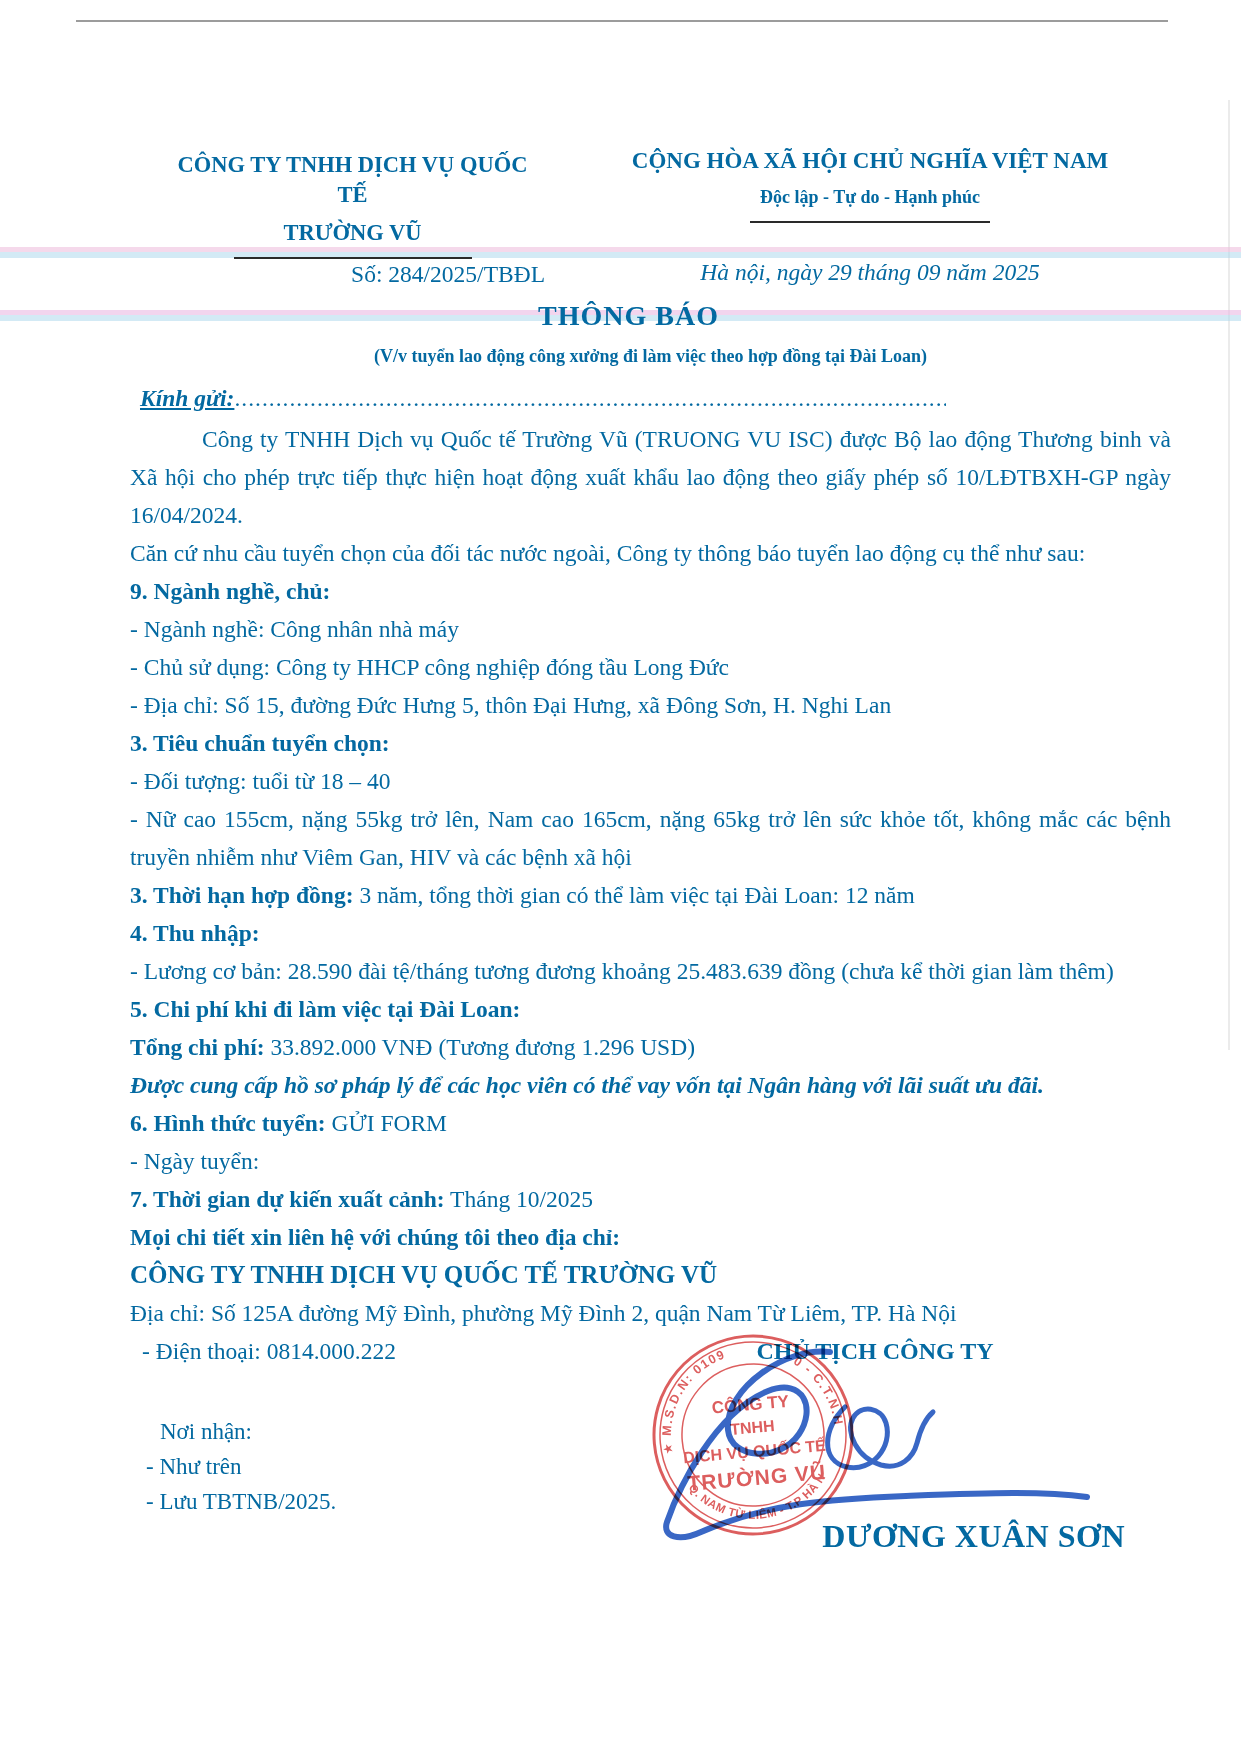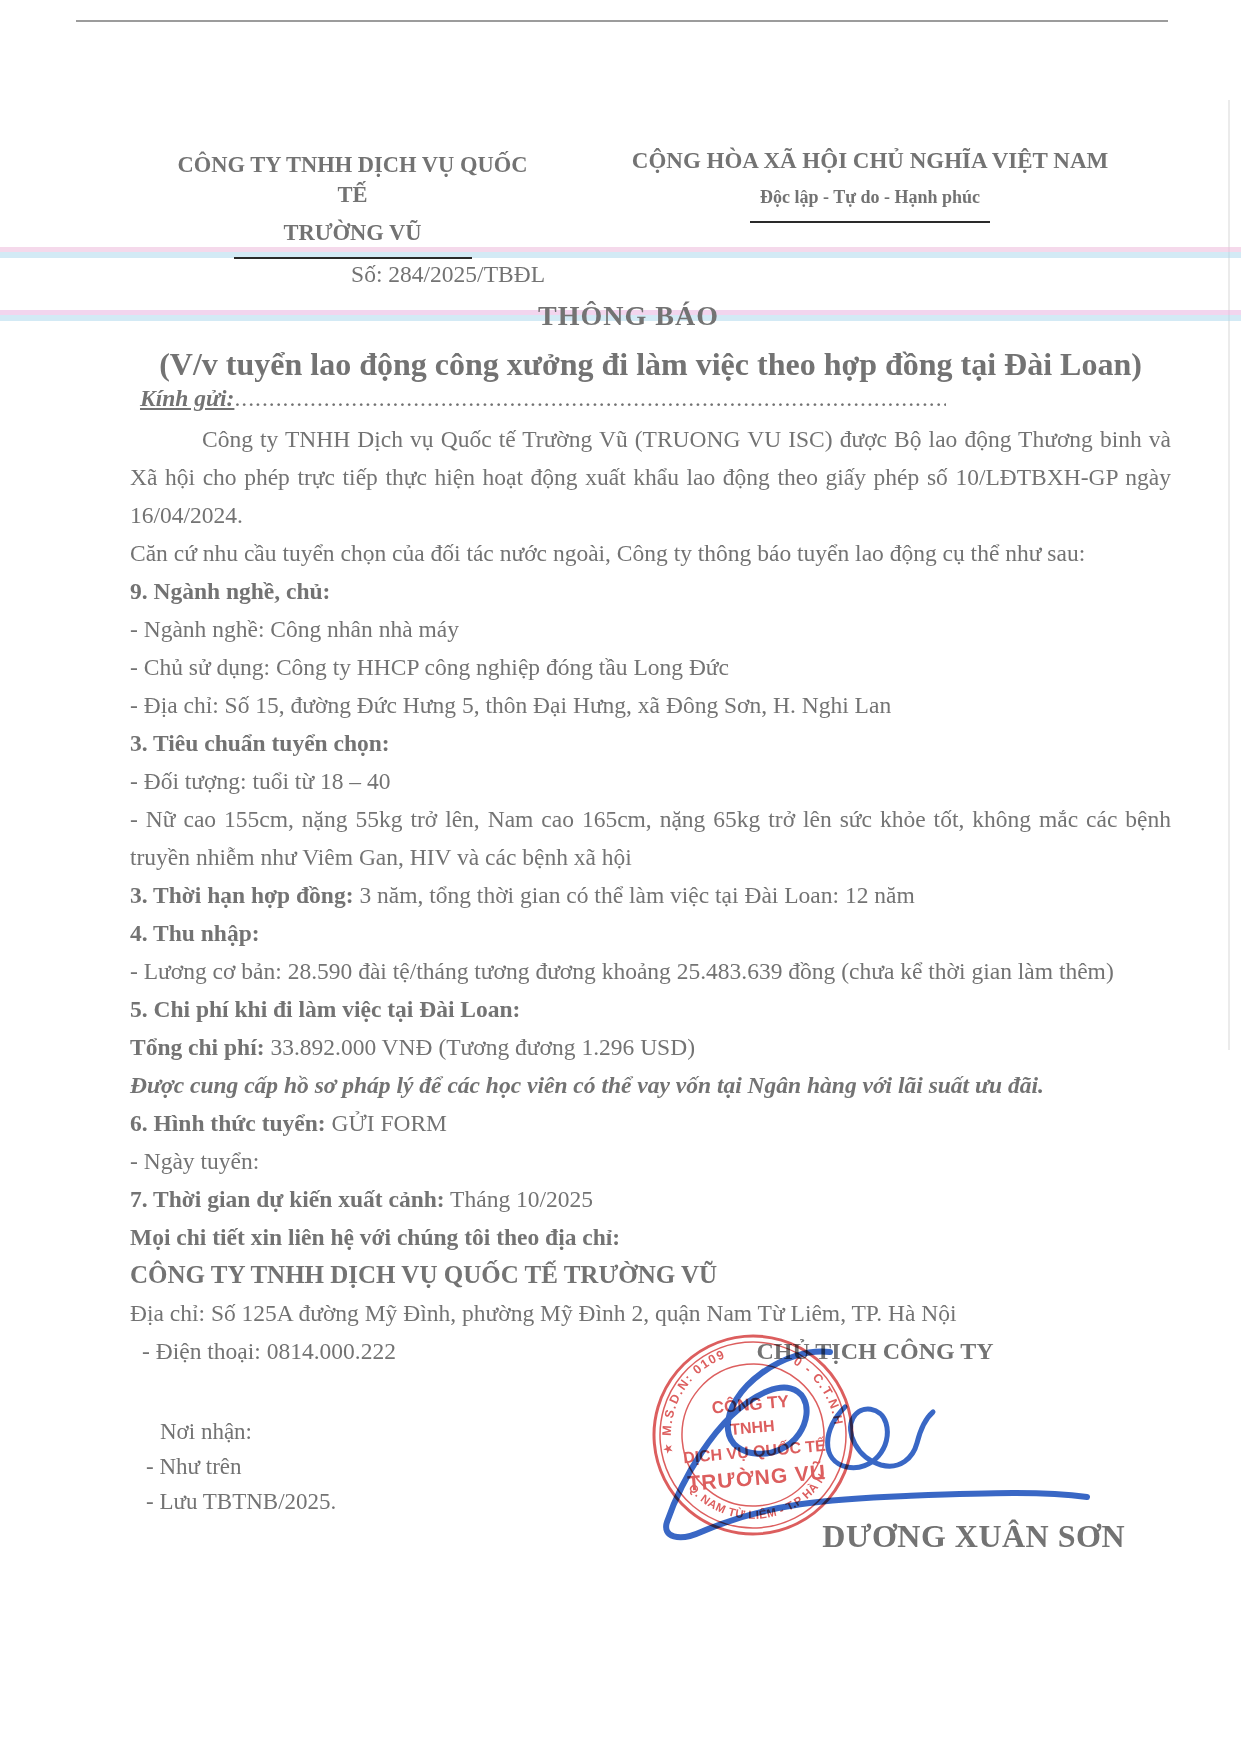--- a/index.html
+++ b/index.html
@@ -1,18 +1,18 @@
 <!DOCTYPE html>
 <html><head>
 <meta charset="utf-8">
 <style>
   html,body{margin:0;padding:0;background:#9a9a9a;}
   .page{
     position:relative;width:1241px;height:1755px;background:#ffffff;
-    font-family:"Liberation Serif","DejaVu Serif",serif;color:#737373;
+    font-family:"Liberation Serif","DejaVu Serif",serif;color:#0369a1;
     overflow:hidden;margin:0 auto;
   }
   .abs{position:absolute;}
   
   .top-scan-line{position:absolute;left:76px;top:20px;width:1092px;height:2px;background:#3a3a3a;opacity:.5;}
   .edge-line{position:absolute;left:1228px;top:100px;width:2px;height:950px;background:#ebebeb;}
   .band{position:absolute;left:0;width:1241px;}
   .band-pink1{top:247px;height:5px;background:#efc0de;opacity:.6;}
   .band-cyan1{top:252px;height:6px;background:#aed9ec;opacity:.55;}
   .band-pink2{top:310px;height:5px;background:#e9b9e2;opacity:.6;}
@@ -25,21 +25,21 @@
   .hdr-r1{font-size:23px;font-weight:bold;line-height:30px;}
   .hdr-r2{font-size:18px;font-weight:bold;line-height:30px;margin-top:6px;}
   .rule{border-top:2px solid #2a2a2a;margin:9px auto 0 auto;}
   .rule-left{width:238px;}
   .rule-right{width:240px;}
   
   .doc-number{left:160px;top:261px;width:385px;text-align:right;font-size:23.5px;}
   .place-date{left:630px;top:259px;width:480px;text-align:center;font-size:23.5px;font-style:italic;}
   
   .title{left:16px;top:300px;width:1225px;text-align:center;font-size:28px;font-weight:bold;letter-spacing:1px;}
-  .subtitle{left:130px;top:346px;width:1041px;text-align:center;font-size:32px;font-weight:bold;}
+  .subtitle{left:130px;top:346px;width:1041px;text-align:center;font-size:18px;font-weight:bold;}
   
   .salutation{left:140px;top:385px;width:1041px;font-size:23.5px;white-space:nowrap;}
   .salutation .lab{font-weight:bold;font-style:italic;text-decoration:underline;}
   .dots{display:inline-block;width:712px;overflow:hidden;white-space:nowrap;vertical-align:bottom;letter-spacing:1px;}
   
   .flow{left:130px;top:420px;width:1041px;font-size:23.5px;}
   .fi{line-height:38px;white-space:nowrap;}
   .fi.wrap{white-space:normal;text-align:justify;}
   .fi.para{text-indent:72px;}
   .fi.bold{font-weight:bold;}
@@ -76,20 +76,21 @@
     <div class="rule rule-left"></div>
   </div>
 
   <div class="abs hdr-right">
     <div class="hdr-r1">CỘNG HÒA XÃ HỘI CHỦ NGHĨA VIỆT NAM</div>
     <div class="hdr-r2">Độc lập - Tự do - Hạnh phúc</div>
     <div class="rule rule-right"></div>
   </div>
 
   <div class="abs doc-number">Số: 284/2025/TBĐL</div>
+  <div class="abs place-date">Hà nội, ngày 29 tháng 09 năm 2025</div>
 
   <div class="abs title">THÔNG BÁO</div>
   <div class="abs subtitle">(V/v tuyển lao động công xưởng đi làm việc theo hợp đồng tại Đài Loan)</div>
 
   <div class="abs salutation"><span class="lab">Kính gửi:</span><span class="dots">...........................................................................................................................................</span></div>
 
   <div class="abs flow" id="body-flow">
       <div class="fi wrap para">Công ty TNHH Dịch vụ Quốc tế Trường Vũ (TRUONG VU ISC) được Bộ lao động Thương binh và Xã hội cho phép trực tiếp thực hiện hoạt động xuất khẩu lao động theo giấy phép số 10/LĐTBXH-GP ngày 16/04/2024.</div>
       <div class="fi">Căn cứ nhu cầu tuyển chọn của đối tác nước ngoài, Công ty thông báo tuyển lao động cụ thể như sau:</div>
       <div class="fi bold">9. Ngành nghề, chủ:</div>

